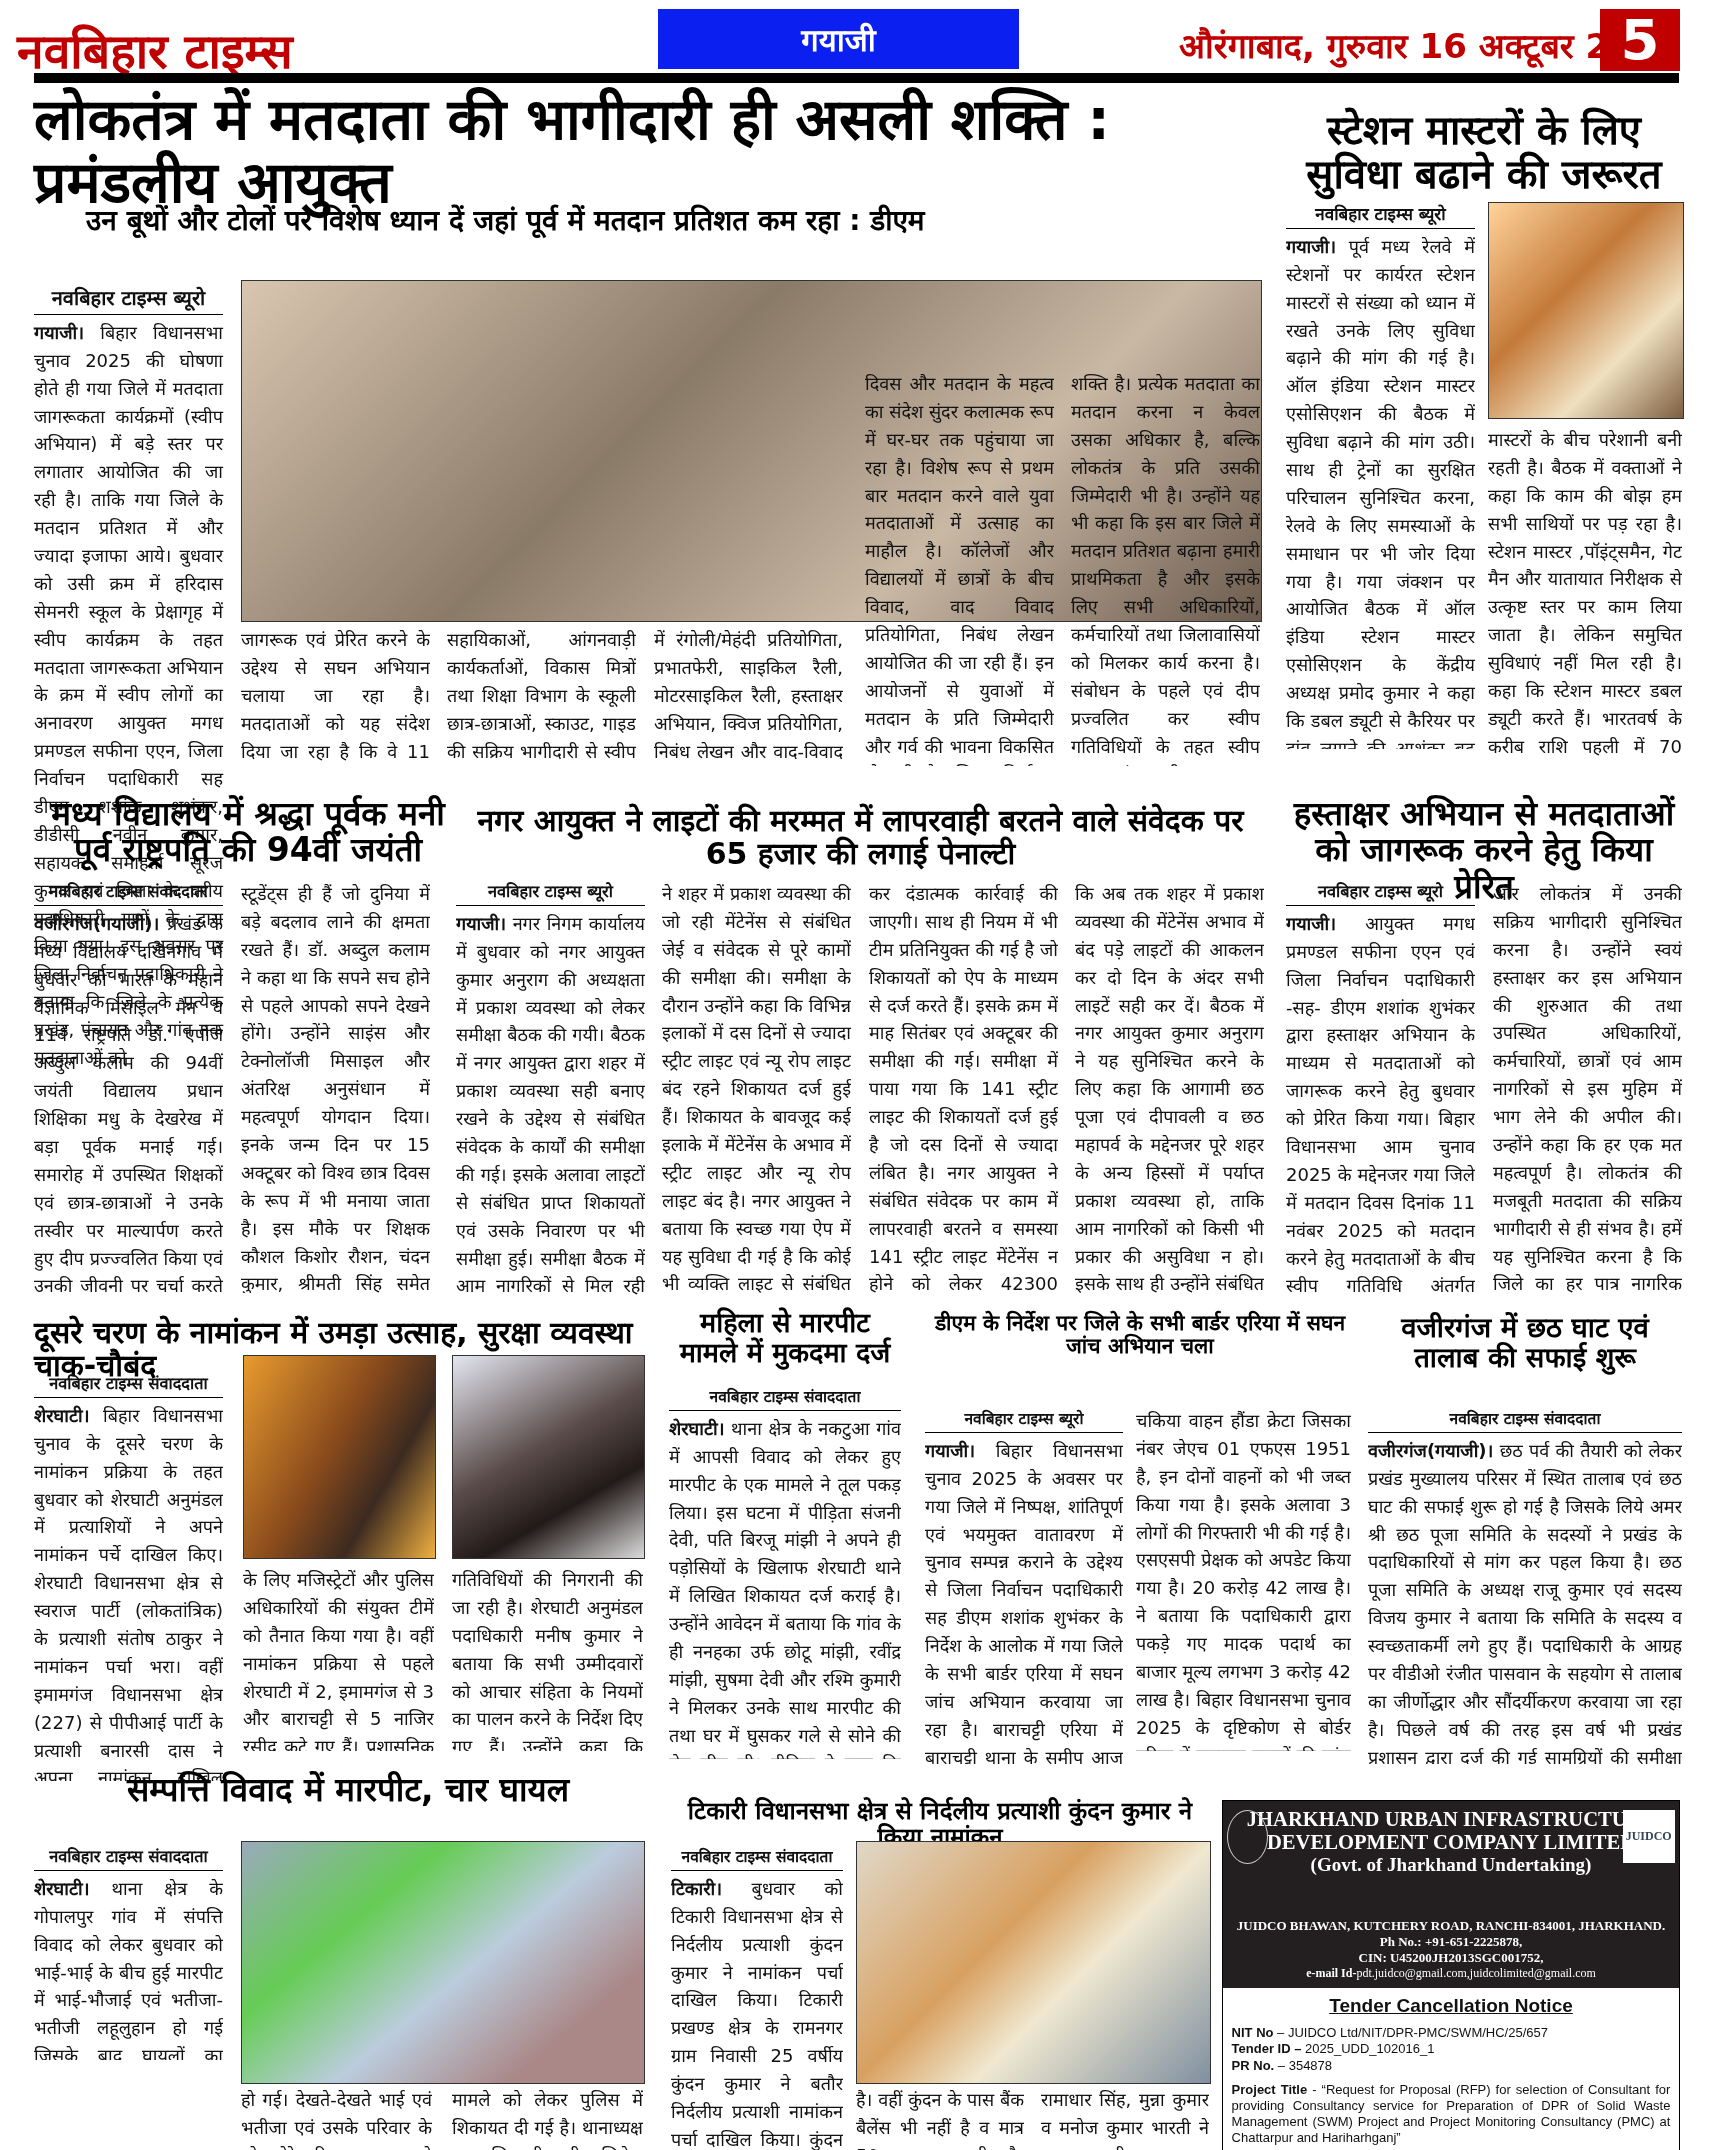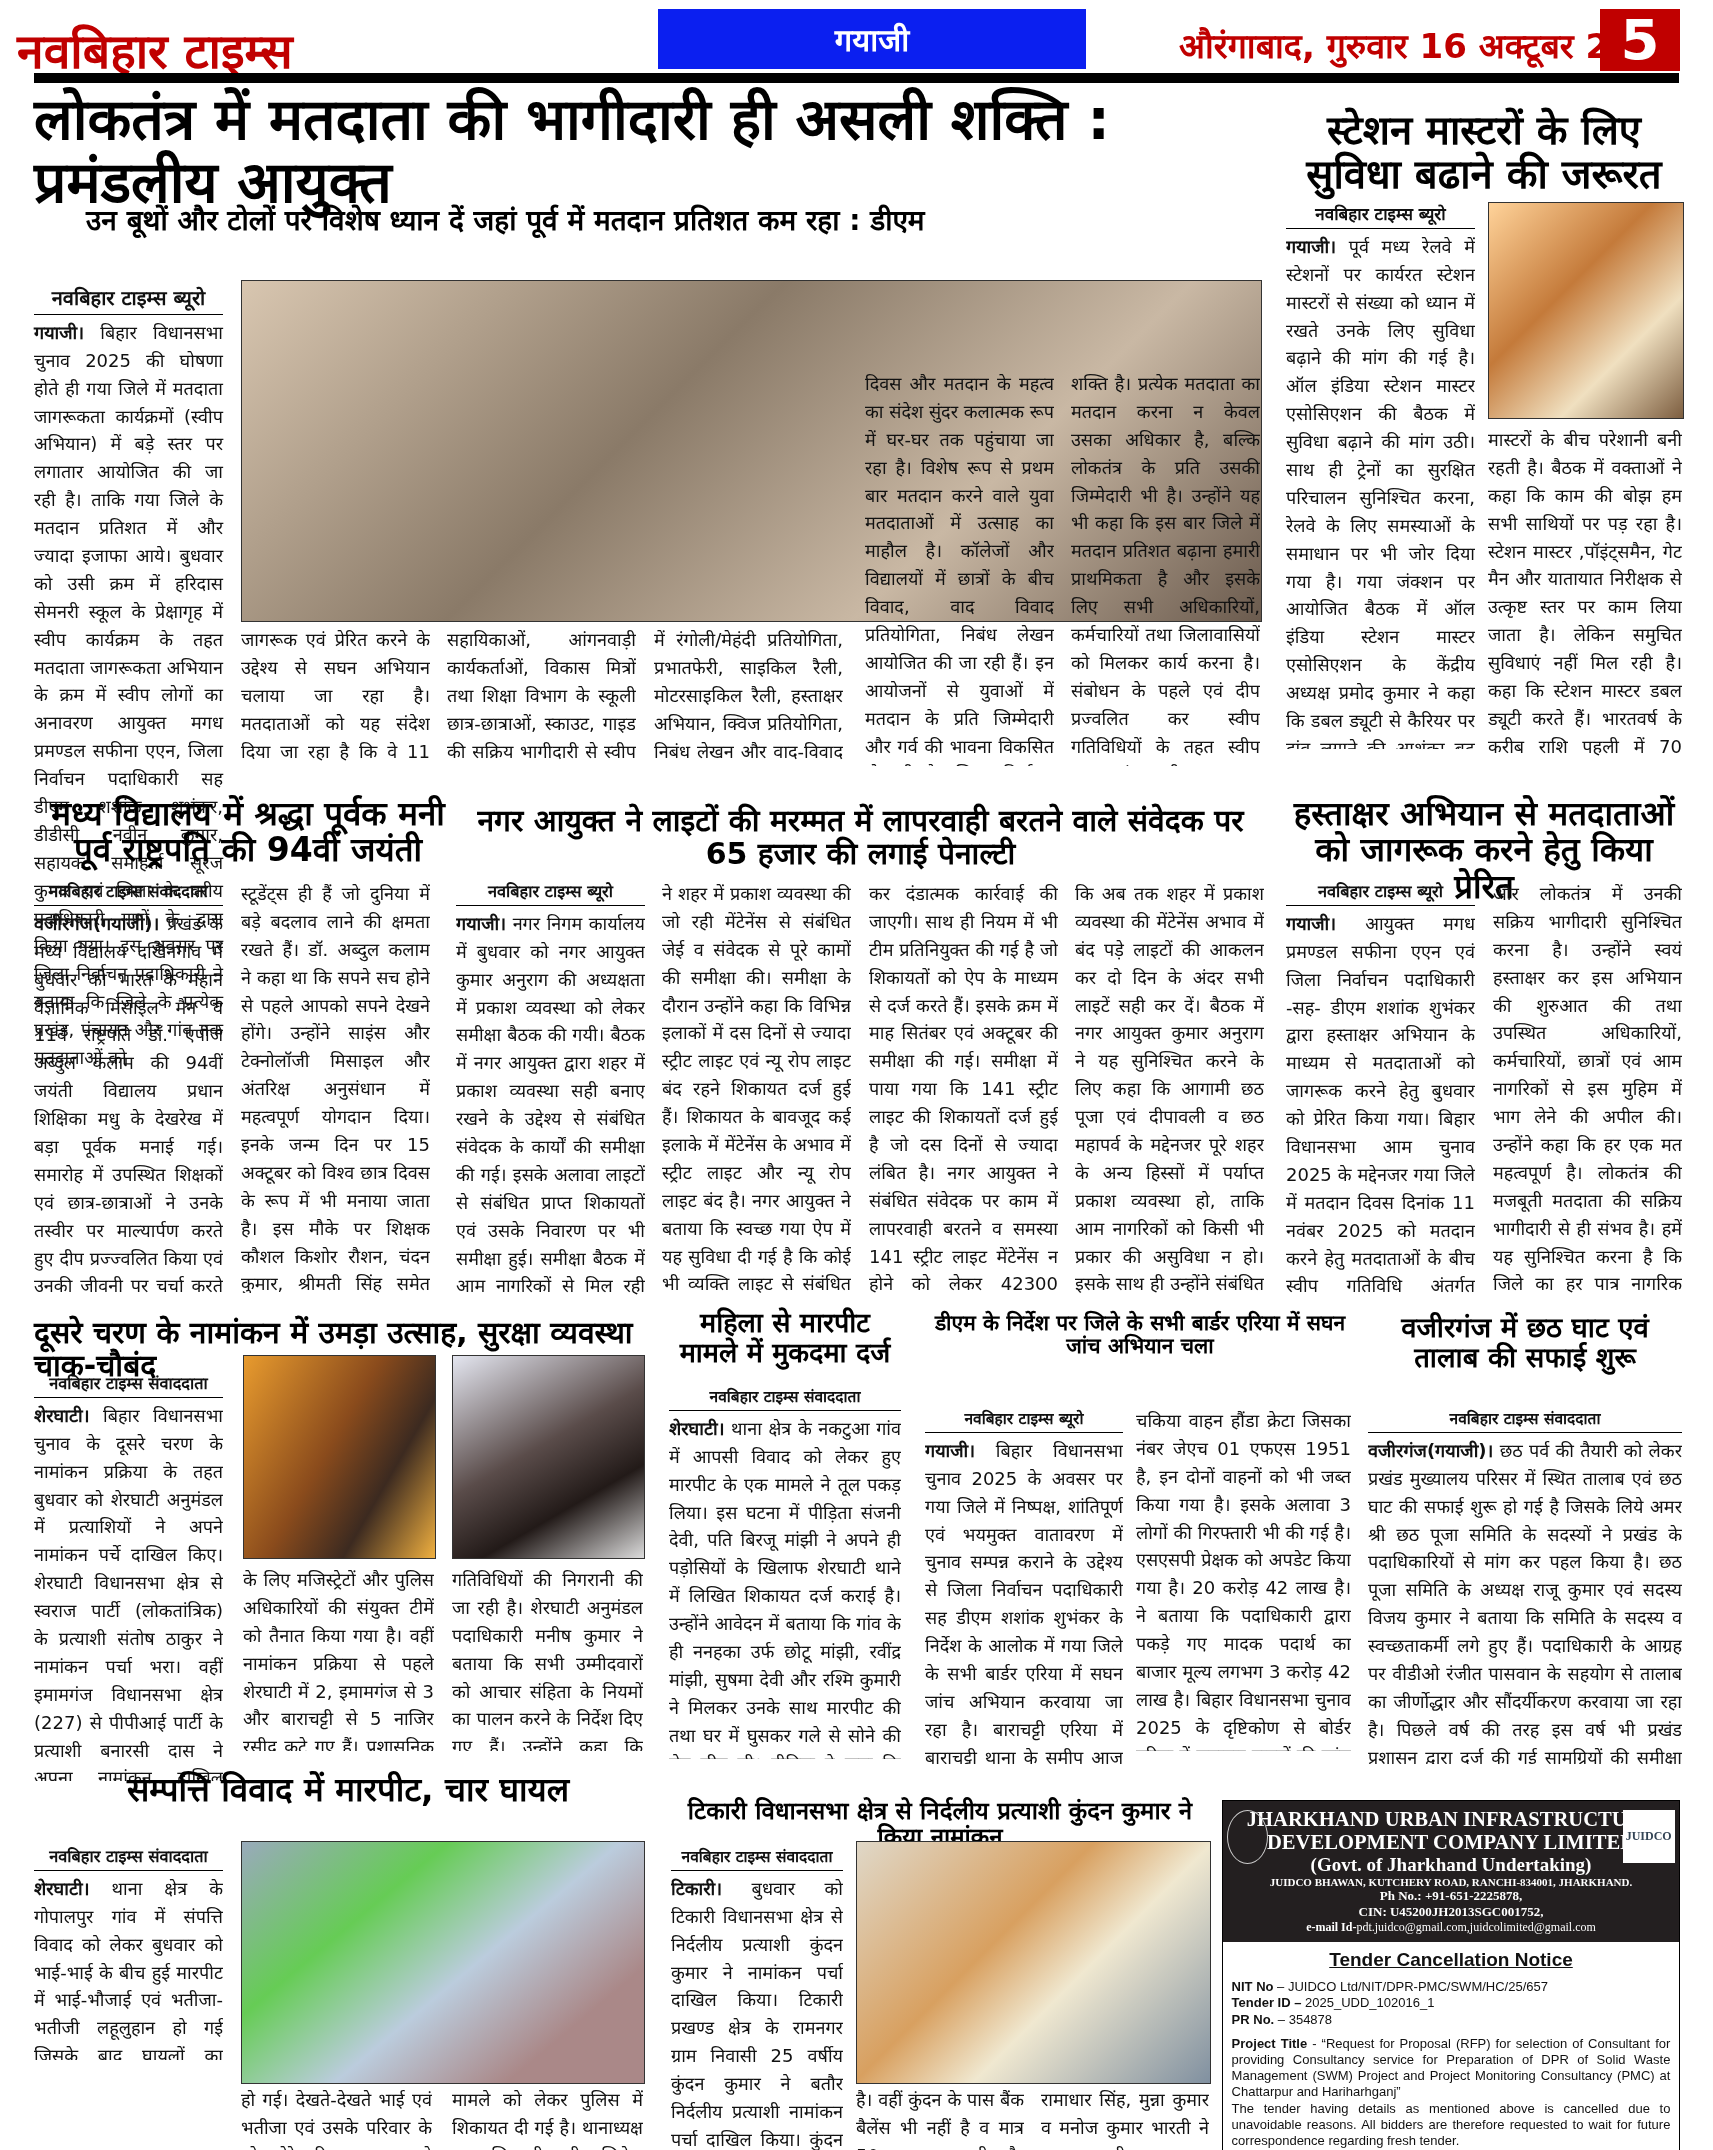--- a/index.html
+++ b/index.html
@@ -1,19 +1,19 @@
 <!DOCTYPE html>
 <html style="font-size:6.9px"><head>
 <meta charset="utf-8">
 <style>
   html,body{margin:0;padding:0;background:#fff;}
   body{width:1714px;height:2679px;position:relative;overflow:hidden;font-family:"DejaVu Sans",sans-serif;color:#111;}
   .abs{position:absolute;}
   .masthead-name{left:17px;top:17px;font-size:48px;font-weight:bold;color:#c00000;font-family:"DejaVu Serif",serif;}
-  .section-tag{left:658px;top:8.6px;width:428px;height:60px;background:#0b1ff0;color:#fff;font-size:31px;font-weight:bold;display:flex;align-items:center;justify-content:center;font-family:Liberation Serif, serif;}
+  .section-tag{left:658px;top:8.6px;width:361px;height:60px;background:#0b1ff0;color:#fff;font-size:31px;font-weight:bold;display:flex;align-items:center;justify-content:center;font-family:Liberation Serif, serif;}
   .dateline{left:1179px;top:21.5px;font-size:34px;font-weight:bold;color:#c00000;}
   .pageno{left:1600px;top:8.6px;width:80px;height:62px;background:#c00000;color:#fff;font-size:56px;font-weight:bold;display:flex;align-items:center;justify-content:center;}
   .topbar{left:34px;top:73px;width:1645px;height:9.5px;background:#000;}
   .hl{font-weight:bold;line-height:1.1;color:#000;}
   .col-text{font-size:18px;line-height:1.55;text-align:justify;color:#111;}
   .byline{font-size:20px;font-weight:bold;text-align:center;border-bottom:1.7px solid #000;padding-bottom:2.6px;margin-bottom:4.3px;}
   .photo{background:linear-gradient(135deg,#d8c6b0,#8a7a68 40%,#c9b8a4 70%,#6b5b4e);border:1.3px solid #333;}
   .photo.p3{background:linear-gradient(120deg,#e89b2e,#8a4b1c 45%,#3c2a20 70%,#f0b040);}
   .photo.p4{background:linear-gradient(150deg,#e4e6f0,#5a4c4a 45%,#221a18 70%,#dcdcdc);}
   .photo.p5{background:linear-gradient(140deg,#9ab,#6c5 30%,#bcd 55%,#a88 80%);}
@@ -123,21 +123,21 @@
 <div class="abs col-text" style="left:856px;top:2086px;width:168px;height:189px;overflow:hidden;">है। वहीं कुंदन के पास बैंक बैलेंस भी नहीं है व मात्र 50 हजार नगदी है। निर्वाची पदाधिकारी प्रवीण कुमार ने नामांकन पर्चा प्राप्त किया। वहीं अब तक 17 उम्मीदवारों ने एनआर रसीद कटवाया है। बुधवार को निर्दलीय प्रत्याशी के रूप में मुकेश सिंह,</div>
 <div class="abs col-text" style="left:1041px;top:2086px;width:168px;height:189px;overflow:hidden;">रामाधार सिंह, मुन्ना कुमार व मनोज कुमार भारती ने एनआर रसीद कटवाया। वहीं इससे पूर्व रालोमो प्रत्याशी से जितेंद्र सिंह, समता पार्टी से धर्मेंद्र पासवान व जनसुराज से संदीप कुमार ने एनआर रसीद कटवाया। नामांकन को लेकर प्रशासनिक स्तर पर सुरक्षा व्यवस्था के कड़े प्रबन्ध किये गये हैं।</div>
 
 <div class="abs ad-box" style="left:1222px;top:1800px;width:456px;height:447px;">
   <div class="ad-head" style="padding:6.9px 4.3px;position:relative;">
     <div style="position:absolute;left:4.3px;top:8.6px;width:39px;height:52px;border-radius:50%;border:1.7px solid #ccc;"></div>
     <div style="position:absolute;right:4.3px;top:8.6px;width:52px;height:53px;background:#fff;color:#345;font-size:12px;display:flex;align-items:center;justify-content:center;">JUIDCO</div>
     <div style="font-size:20.6px;">JHARKHAND URBAN INFRASTRUCTURE</div>
     <div style="font-size:20.6px;">DEVELOPMENT COMPANY LIMITED</div>
     <div style="font-size:19px;">(Govt. of Jharkhand Undertaking)</div>
-    <div style="font-size:11px;">JUIDCO BHAWAN, KUTCHERY ROAD, RANCHI-834001, JHARKHAND.</div>
+    <div style="font-size:13px;margin-top:42px;">JUIDCO BHAWAN, KUTCHERY ROAD, RANCHI-834001, JHARKHAND.</div>
     <div style="font-size:13px;">Ph No.: +91-651-2225878,</div>
     <div style="font-size:13px;">CIN: U45200JH2013SGC001752,</div>
     <div style="font-size:12px;"><span>e-mail Id-</span><span style="font-weight:normal;">pdt.juidco@gmail.com,juidcolimited@gmail.com</span></div>
   </div>
   <div class="ad-body" style="padding:6px 8.6px;font-size:13px;line-height:1.25;">
     <div style="text-align:center;font-size:19px;font-weight:bold;text-decoration:underline;margin-bottom:7.7px;">Tender Cancellation Notice</div>
     <div><b>NIT No</b><span> – JUIDCO Ltd/NIT/DPR-PMC/SWM/HC/25/657</span></div>
     <div><b>Tender ID –</b><span> 2025_UDD_102016_1</span></div>
     <div style="margin-bottom:7.7px;"><b>PR No.</b><span> – 354878</span></div>
     <div style="text-align:justify;"><b>Project Title</b><span> - “Request for Proposal (RFP) for selection of Consultant for providing Consultancy service for Preparation of DPR of Solid Waste Management (SWM) Project and Project Monitoring Consultancy (PMC) at Chattarpur and Hariharhganj”</span></div>

